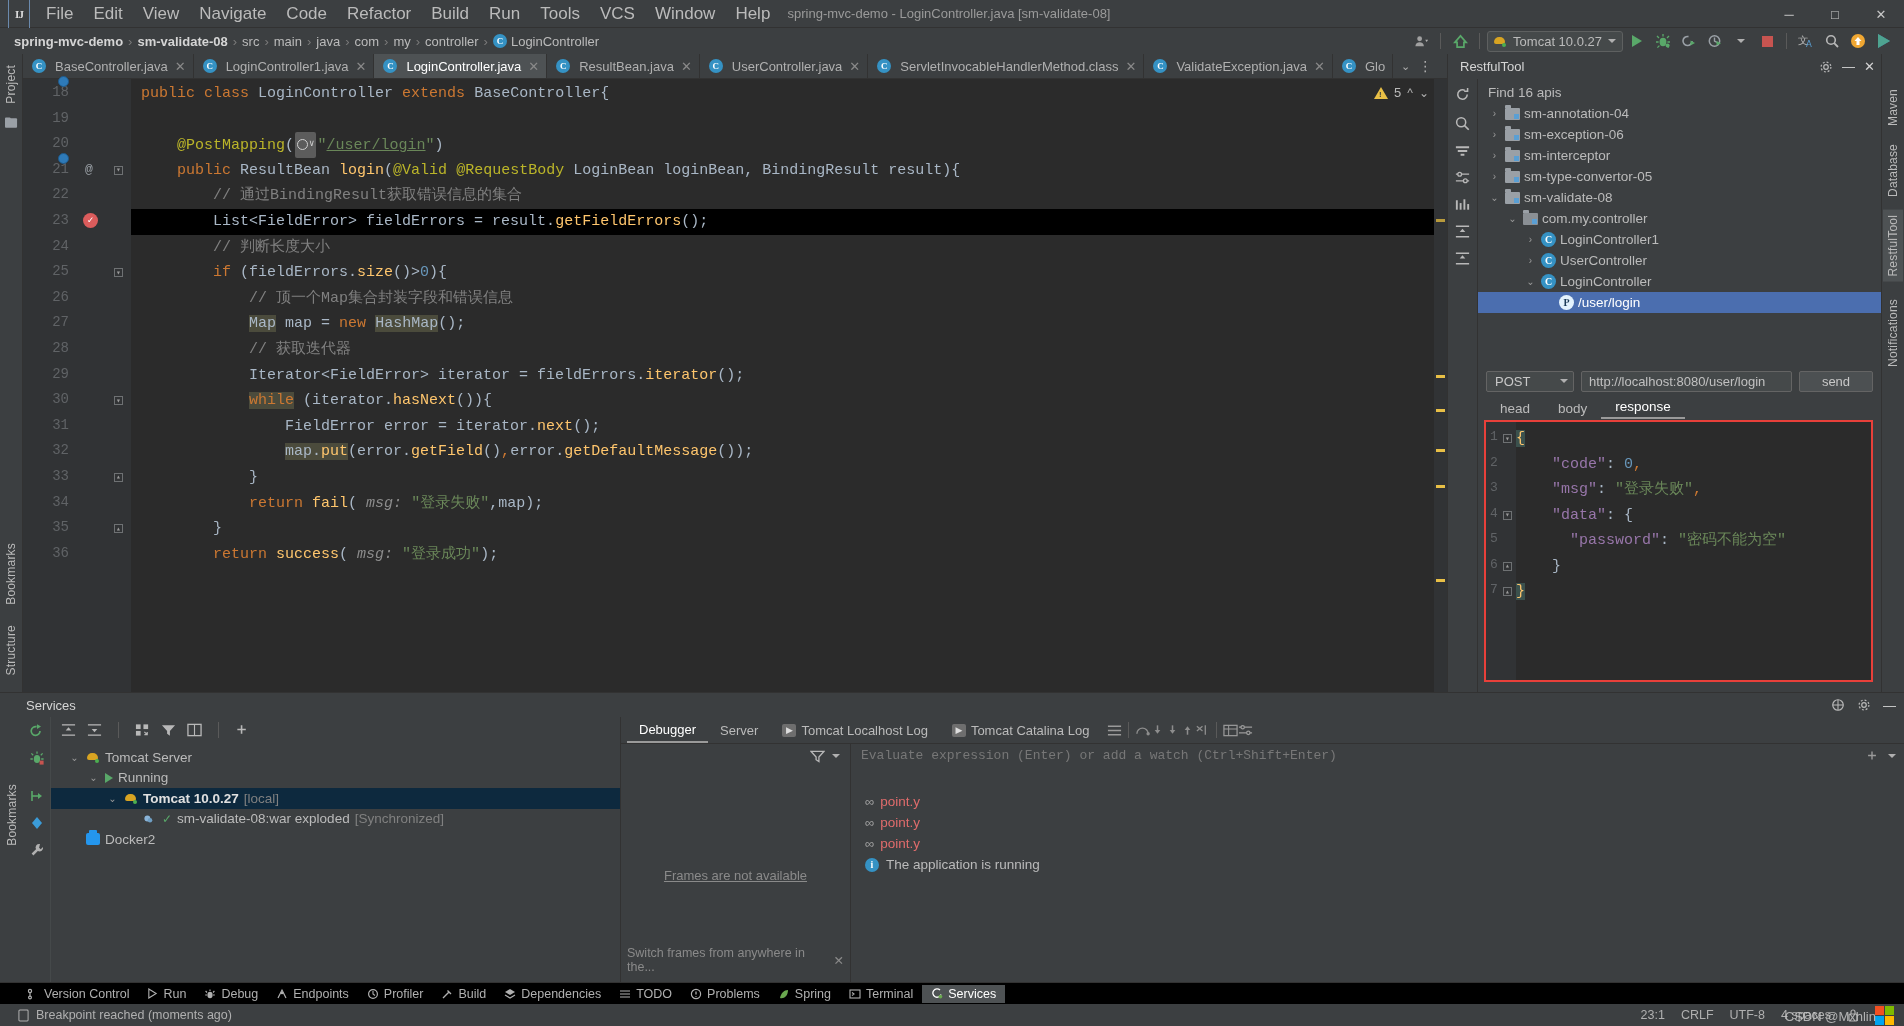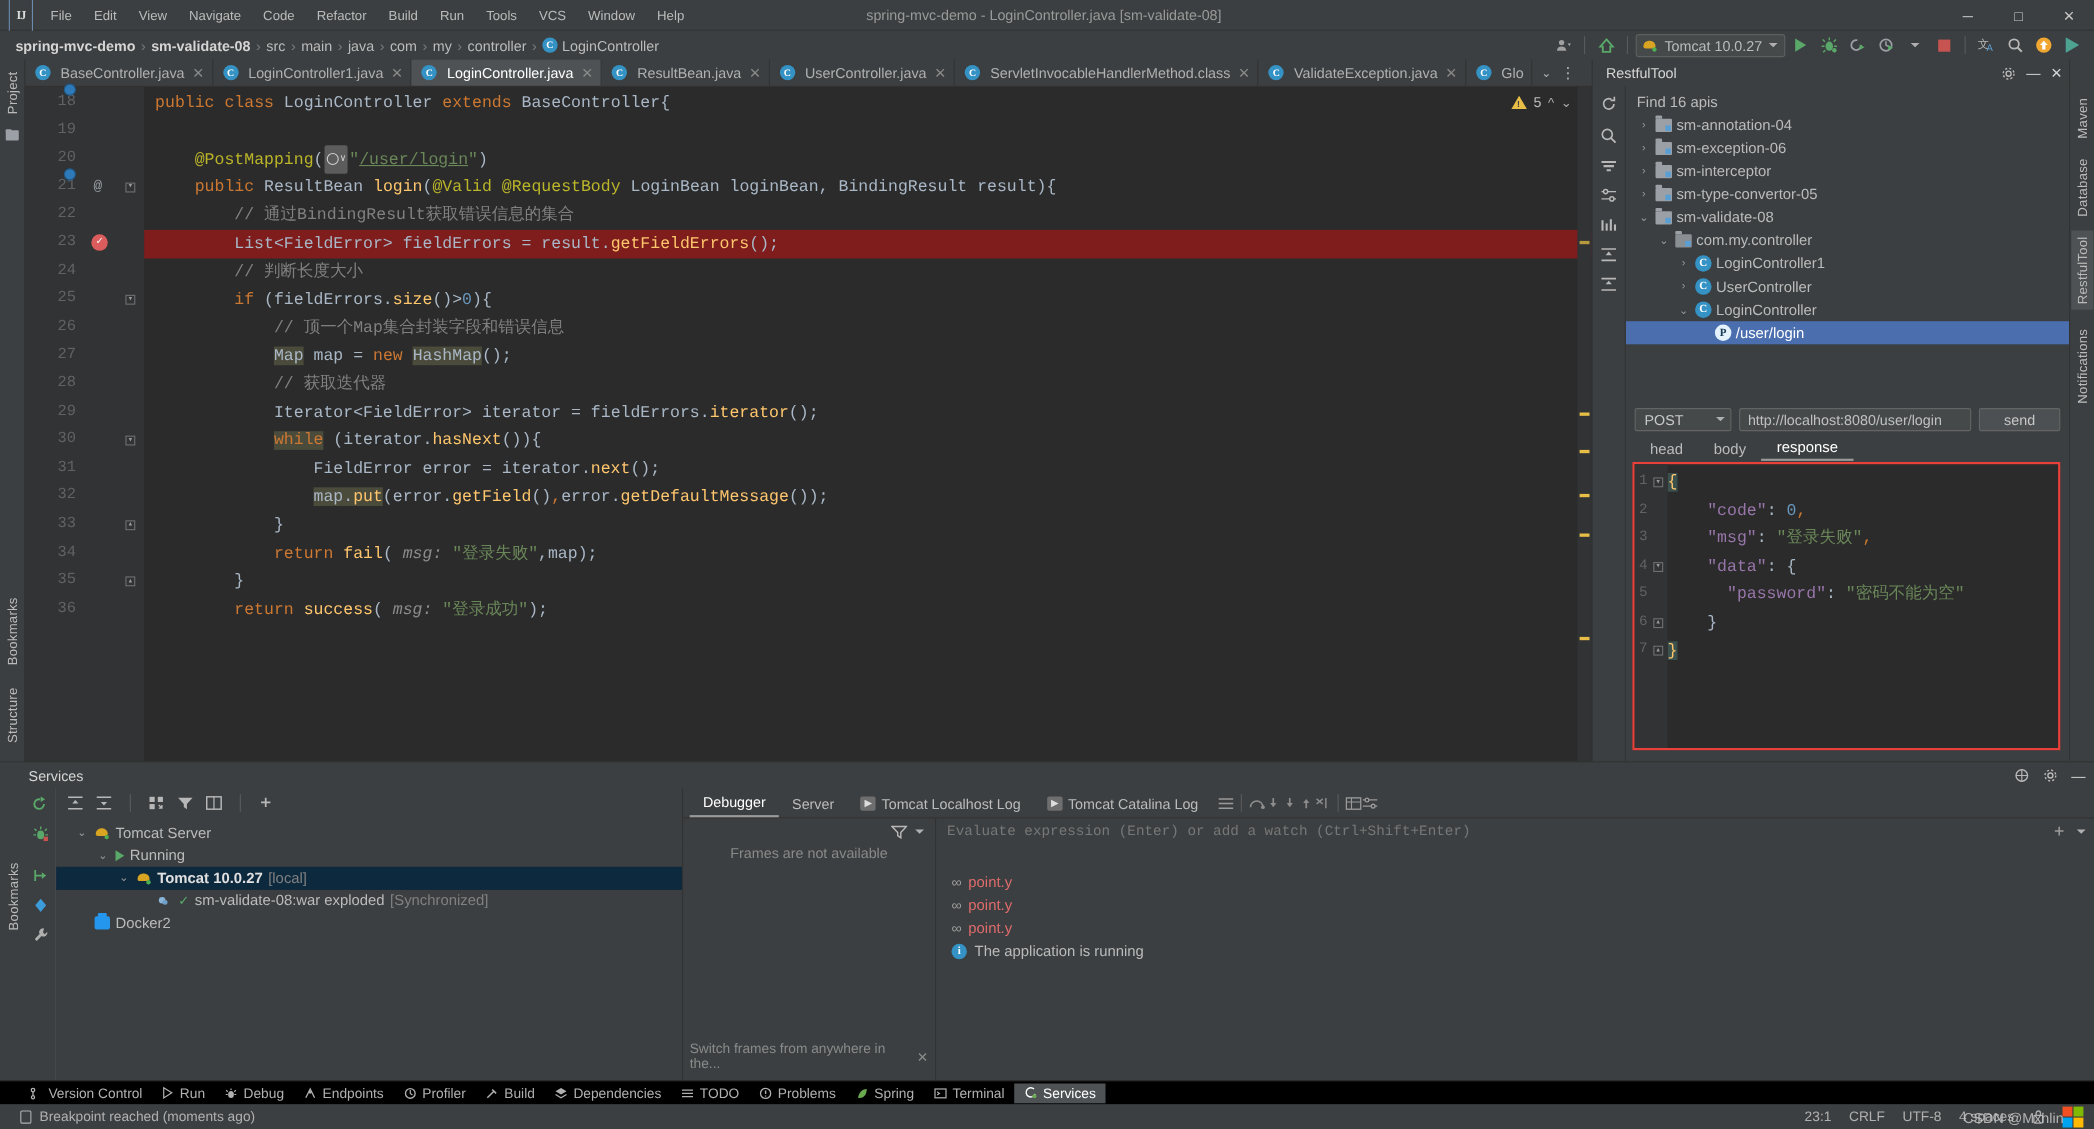--- a/index.html
+++ b/index.html
@@ -21,21 +21,21 @@
     flex: 0 0 28px; position: relative; border-bottom: 1px solid #323232;
   }
   .logo-box {
     width: 22px; height: 36px; margin-left: 8px; margin-right: 6px;
     border: 1px solid #6b8aad; display:flex;align-items:center;justify-content:center;
     color: #dcdcdc; font-size: 11px; font-weight: bold; font-family: "Liberation Serif", serif;
     letter-spacing: -1px;
   }
   .menubar { display: flex; align-items: center; gap: 0px; }
   .menu-item {
-    padding: 3px 10px; color: #bbbbbb; font-size: 12px; cursor: default;
+    padding: 3px 10px; color: #bbbbbb; font-size: 17px; cursor: default;
   }
   .win-title {
     position: absolute; left: 0; right: 6px; text-align: center;
     color: #9a9a9a; font-size: 13px; pointer-events: none;
   }
   .win-ctrl { position: absolute; right: 0; top: 0; height: 28px; display: flex; align-items: center; }
   .wc { width: 46px; height: 28px; display: flex; align-items: center; justify-content: center; color: #c8c8c8; font-size: 13px; }
 
   
   .navrow {
@@ -130,21 +130,21 @@
   .bp-dot {
     width: 15px; height: 15px; border-radius: 50%; background: #db5c5c;
     display:flex;align-items:center;justify-content:center; color: #ffffff; font-size: 10px;
   }
   .code-area {
     flex: 1 1 auto; position: relative; overflow: hidden;
     font-family: "Liberation Mono", monospace; font-size: 15px; line-height: 25.6px;
     padding-top: 2px; color: #a9b7c6; white-space: pre;
   }
   .cl { height: 25.6px; padding-left: 10px; }
-  .cl.hl { background: #7f1d1d; }
+  .cl.hl { background: #000000; }
   .kw { color: #cc7832; }
   .str { color: #6a8759; }
   .num { color: #6897bb; }
   .cmt { color: #808080; }
   .ann { color: #bbb529; }
   .cls { color: #a9b7c6; }
   .fn { color: #ffc66d; }
   .param { color: #a9b7c6; }
   .hint { color: #8c8c8c; font-style: italic; }
   .hlword { background: #4b4b3c; }
@@ -281,21 +281,21 @@
   .dbg-tabs { height: 27px; display: flex; align-items: center; gap: 0; padding-left: 6px; border-bottom: 1px solid #323232; }
   .dtab { padding: 4px 12px; font-size: 13px; color: #bbbbbb; display: flex; align-items: center; gap: 5px; }
   .dtab.sel { color: #ffffff; border-bottom: 2px solid #9a9a9a; }
   .dtab-ico { width: 14px;height:13px;background:#6e6e6e;color:#ddd;font-size:9px;display:inline-flex;align-items:center;justify-content:center;border-radius:2px; }
   .dbg-tool-sep { width:1px;height:16px;background:#5a5a5a;margin:0 6px; }
   .dbg-main { flex: 1 1 auto; display: flex; min-height: 0; }
   .frames-col {
     width: 230px; flex: 0 0 230px; border-right: 1px solid #323232; display: flex; flex-direction: column;
   }
   .frames-bar { height: 24px; display: flex; align-items: center; justify-content: flex-end; gap: 7px; padding-right: 10px; border-bottom: 1px solid #3c3f41; }
-  .frames-body { flex: 1 1 auto; display:flex;justify-content:center; color:#8a8a8a; font-size: 13px; position: relative; }
+  .frames-body { flex: 1 1 auto; display:flex;align-items:center;justify-content:center; color:#8a8a8a; font-size: 13px; position: relative; text-decoration: underline; }
   .frames-note { position:absolute; bottom: 8px; left: 6px; right: 6px; display:flex;align-items:center;justify-content:space-between; font-size:12.5px; color:#8a8a8a; }
   .vars-col { flex: 1 1 auto; display: flex; flex-direction: column; min-width: 0; gap: 17px; }
   .eval-bar {
     height: 24px; display: flex; align-items: center; padding-left: 10px; border-bottom: 1px solid #3c3f41;
     font-family: "Liberation Mono", monospace; font-size: 13px; color: #777777; position: relative;
   }
   .eval-bar .right { position: absolute; right: 8px; display: flex; align-items: center; gap: 9px; }
   .vars-body { flex: 1 1 auto; padding: 6px 0 0 14px; }
   .vrow { height: 21px; display: flex; align-items: center; gap: 7px; font-size: 13.5px; }
   .watch-ico { color: #a0a0a0; font-size: 13px; letter-spacing: -1px; }

